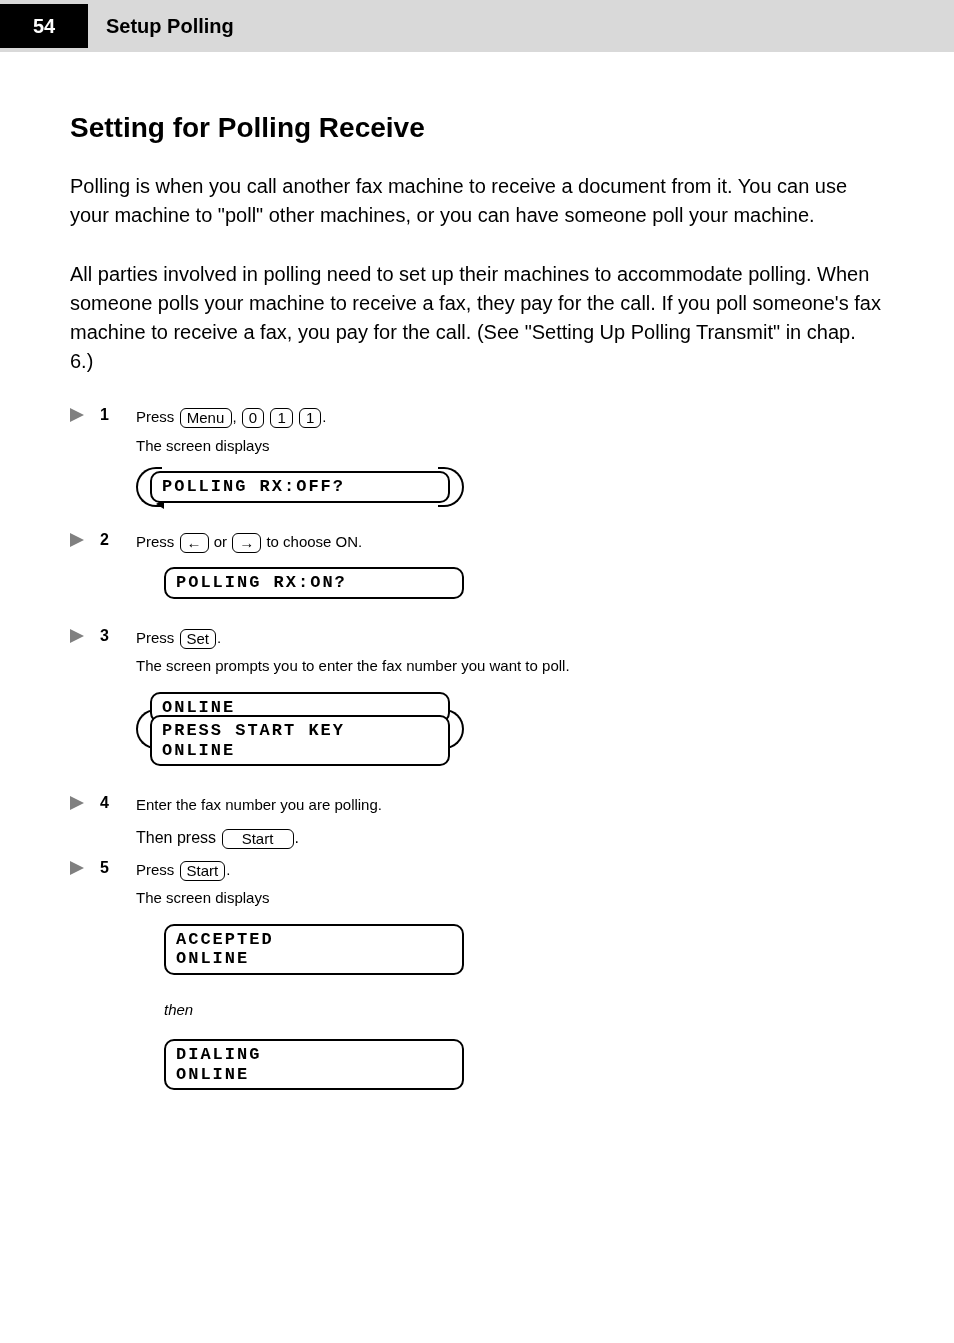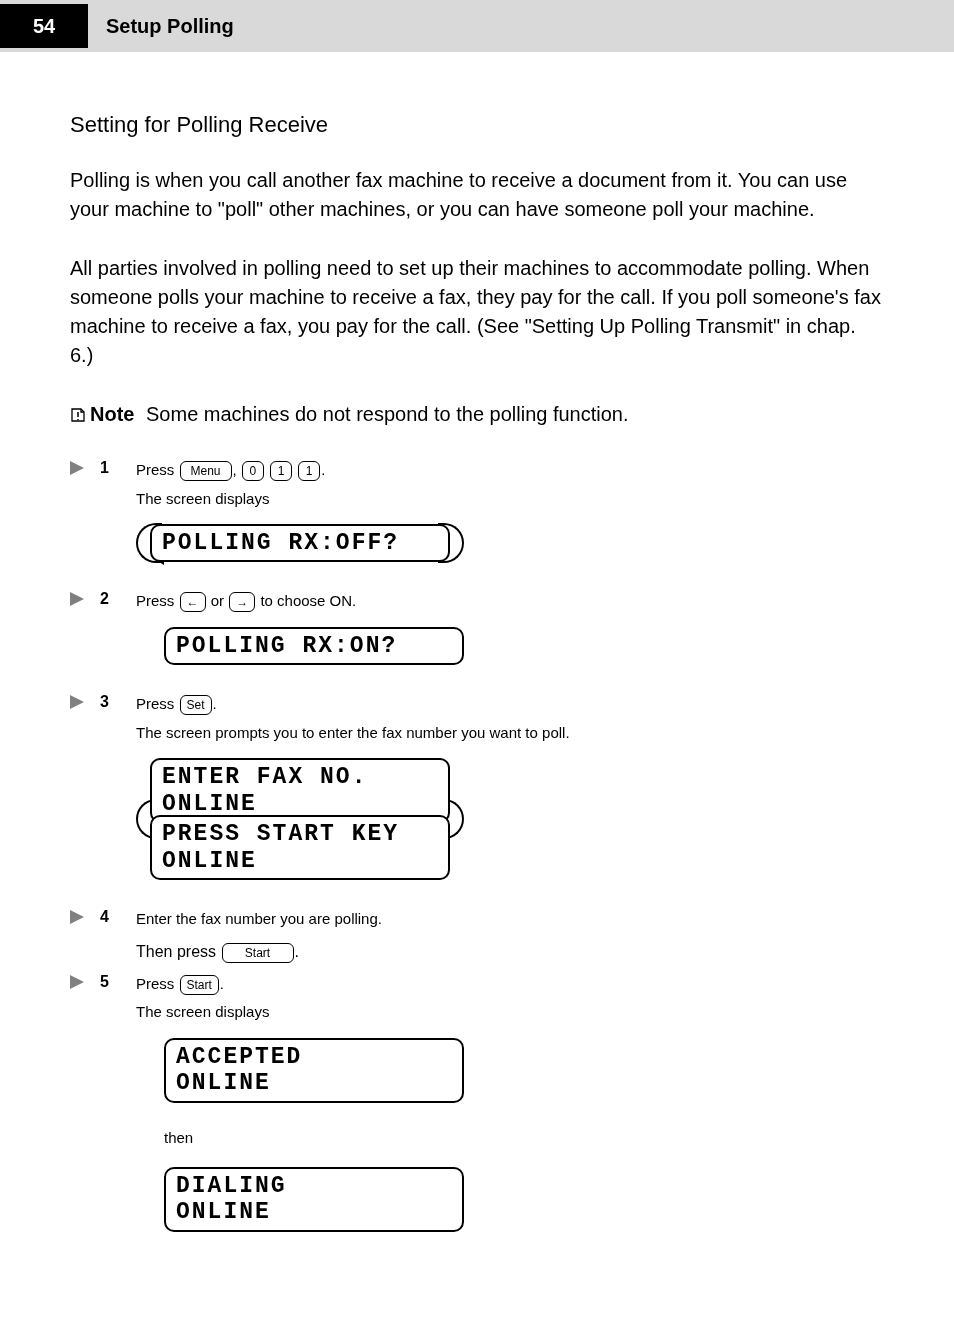--- a/index.html
+++ b/index.html
@@ -30,22 +30,22 @@
   }
   .chapter-title {
     font-weight: bold;
     font-size: 20px;
     padding-left: 18px;
   }
   .content {
     padding: 60px 70px 40px 70px;
   }
   .section-title {
-    font-weight: normal;
-    font-size: 22px;
+    font-weight: bold;
+    font-size: 28px;
     margin-bottom: 28px;
   }
   .intro-text {
     font-size: 20px;
     line-height: 1.45;
     margin-bottom: 30px;
   }
   .step-row {
     display: flex;
     margin-bottom: 10px;
@@ -75,41 +75,41 @@
     line-height: 1.5;
   }
   .body-col .line {
     margin-bottom: 6px;
   }
   .keycap {
     display: inline-block;
     border: 1.5px solid #000;
     border-radius: 6px;
     padding: 1px 6px;
-    font-size: 12px;
+    font-size: 15px;
     min-width: 22px;
     height: 20px;
     line-height: 16px;
     text-align: center;
     vertical-align: middle;
     margin: 0 1px;
   }
   .keycap.wide { min-width: 52px; }
   .keycap.xwide { min-width: 72px; }
   .lcd-wrap {
     position: relative;
     margin: 8px 0 18px 28px;
     display: inline-block;
   }
   .lcd {
     border: 2.5px solid #000;
     border-radius: 10px;
     padding: 4px 10px;
     font-family: "Courier New", monospace;
-    font-size: 23px;
+    font-size: 17px;
     letter-spacing: 2px;
     font-weight: bold;
     min-width: 300px;
     line-height: 1.15;
     background: #fff;
     position: relative;
     z-index: 2;
   }
   .lcd .lcd-line {
     white-space: pre;
@@ -175,46 +175,38 @@
   .swap-arc-right::after {
     content: "";
     position: absolute;
     left: -6px;
     bottom: 2px;
     width: 0; height: 0;
     border-top: 4px solid transparent;
     border-bottom: 4px solid transparent;
     border-right: 7px solid #000;
   }
-  .below-text { margin: 6px 0 10px 28px; font-size: 15px; }
+  .below-text { margin: 6px 0 10px 28px; font-size: 15px; font-style: italic; }
   .indent-block { margin-left: 66px; }
 </style>
 </head>
 <body>
 
 <div class="header-bar">
   <div class="page-num-box">54</div>
   <div class="chapter-title">Setup Polling</div>
 </div>
 
 <div class="content">
 
   <div class="section-title">Setting for Polling Receive</div>
 
   <div class="intro-text">Polling is when you call another fax machine to receive a document from it. You can use your machine to "poll" other machines, or you can have someone poll your machine.</div>
   <div class="intro-text">All parties involved in polling need to set up their machines to accommodate polling. When someone polls your machine to receive a fax, they pay for the call. If you poll someone's fax machine to receive a fax, you pay for the call. (See "Setting Up Polling Transmit" in chap. 6.)</div>
 
-  <div class="intro-text">
-    <svg width="16" height="16" viewBox="0 0 16 16" style="vertical-align:-2px;margin-right:4px">
-      <path d="M2 2 h9 l3 3 v9 h-12 z" fill="none" stroke="#000" stroke-width="1.3"></path>
-      <path d="M11 2 v3 h3" fill="none" stroke="#000" stroke-width="1.3"></path>
-      <path d="M8 5 v5 M8 12 v1" stroke="#000" stroke-width="1.5"></path>
-    </svg><b>Note</b>
-    <span style="margin-left:6px">Some machines do not respond to the polling function.</span>
-  </div>
 
   <div class="step-row">
     <div class="arrow-col"><span class="arrow"></span></div>
     <div class="num-col">1</div>
     <div class="body-col">
       <div class="line">
         <span>Press</span>
         <span class="keycap wide">Menu</span><span>,</span>
         <span class="keycap">0</span>
         <span class="keycap">1</span>
@@ -256,21 +248,20 @@
     <div class="body-col">
       <div class="line">
         <span>Press</span>
         <span class="keycap">Set</span><span>.</span>
       </div>
       <div class="line">The screen prompts you to enter the fax number you want to poll.</div>
       <div class="lcd-stack">
         <span class="swap-arc-left"></span>
         <span class="swap-arc-right"></span>
         <div class="lcd">
-          <div class="lcd-line">ENTER FAX NO.</div>
           <div class="lcd-line">ONLINE</div>
         </div>
         <div class="lcd">
           <div class="lcd-line">PRESS START KEY</div>
           <div class="lcd-line">ONLINE</div>
         </div>
       </div>
     </div>
   </div>
 

